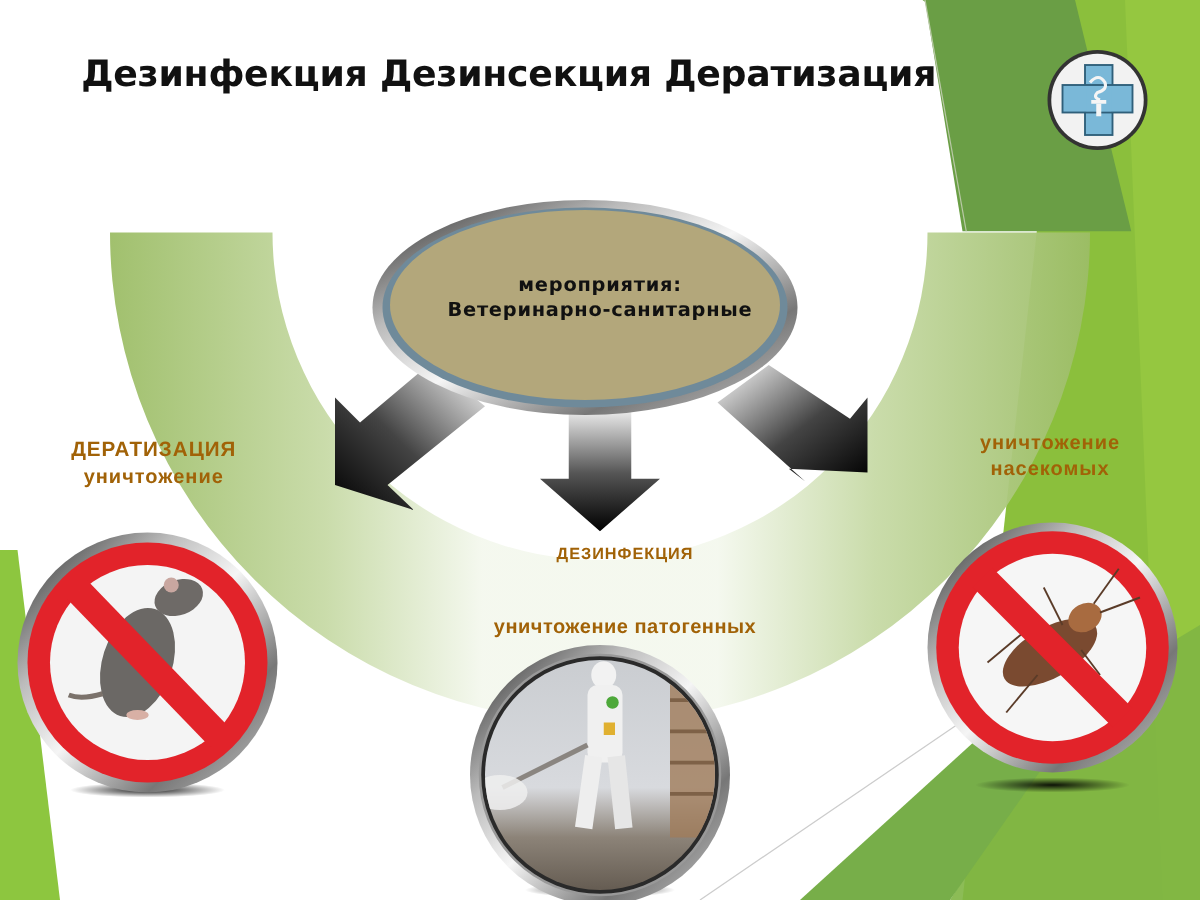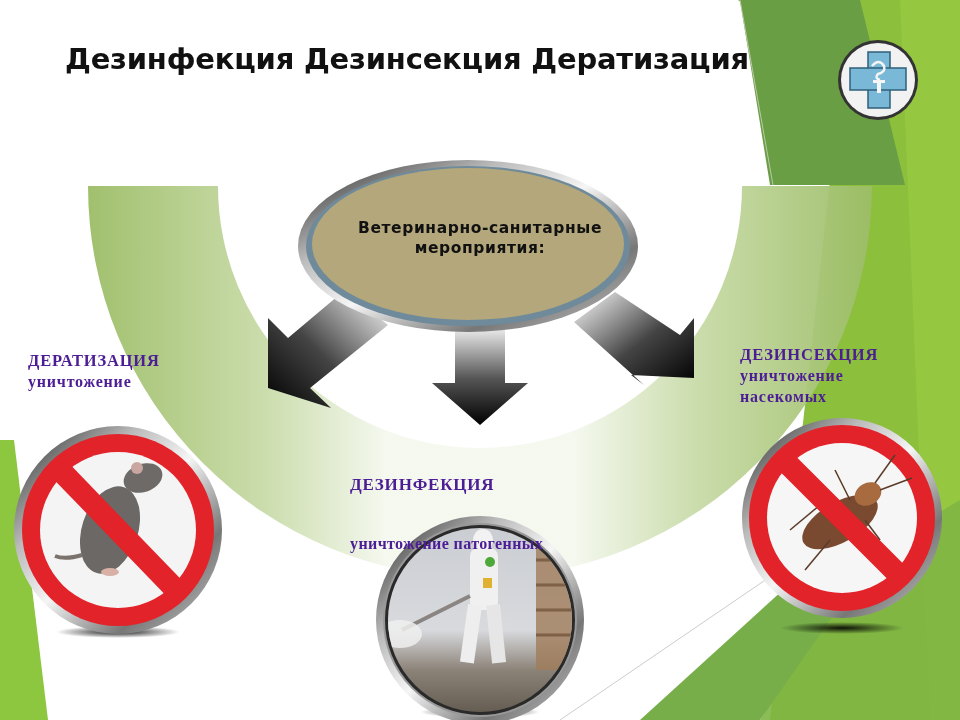--- a/index.html
+++ b/index.html
@@ -12,29 +12,29 @@
       position: absolute; left: 65px; top: 42px; width: 660px;
       font-family: "DejaVu Sans", sans-serif; font-weight: bold; font-size: 29px;
       color: #111; letter-spacing: -0.2px; white-space: nowrap;
     }
     .center-label {
       position: absolute; left: 320px; top: 218px; width: 320px; text-align: center;
       font-family: "DejaVu Sans", sans-serif; font-weight: bold; font-size: 15.5px;
       line-height: 20px; color: #111; letter-spacing: 0.6px;
     }
     .cat {
-      position: absolute; text-align: left;
-      font-family: Liberation Serif, serif; font-weight: bold; color: #4c1d95;
+      position: absolute; text-align: center;
+      font-family: Liberation Sans, sans-serif; font-weight: bold; color: #a16207;
       line-height: 21px;
     }
     .cat .h { font-size: 16.5px; letter-spacing: 0.8px; display: block; }
     .cat .s { font-size: 16px; letter-spacing: 0.8px; display: block; }
     #cat-left { left: 28px; top: 350px; width: 190px; }
     #cat-center { left: 350px; top: 432px; width: 300px; }
-    #cat-center .h { font-size: 17px; margin-top: 42px; }
+    #cat-center .h { font-size: 13px; }
     #cat-center .s { font-size: 16px; letter-spacing: 0.4px; margin-top: 38px; }
     #cat-right { left: 740px; top: 344px; width: 200px; }
     .badge { position: absolute; }
   </style>
 </head>
 <body>
 
 <div id="slide">
 
   <svg class="bg" width="960" height="720" viewBox="0 0 960 720">
@@ -187,40 +187,39 @@
       <rect x="873" y="80" width="12" height="3" fill="#f5f5f5"></rect>
       <rect x="877" y="83" width="4" height="10" fill="#f5f5f5"></rect>
     </g>
   </svg>
 
   <div class="title">Дезинфекция Дезинсекция Дератизация</div>
 
   <div class="abs" style="left:838px;top:40px;width:80px;height:80px;"></div>
 
   <div class="center-label">
+    <span style="display:block">мероприятия:</span>
     <span style="display:block">Ветеринарно-санитарные</span>
-    <span style="display:block">мероприятия:</span>
   </div>
 
   <div class="abs" style="left:268px;top:290px;width:120px;height:118px;"></div>
   <div class="abs" style="left:432px;top:322px;width:96px;height:103px;"></div>
   <div class="abs" style="left:574px;top:292px;width:120px;height:94px;"></div>
 
   <div class="cat" id="cat-left">
     <span class="h">ДЕРАТИЗАЦИЯ</span>
     <span class="s">уничтожение</span>
   </div>
   <div class="badge" style="left:14px;top:426px;width:208px;height:208px;"></div>
 
   <div class="cat" id="cat-center">
     <span class="h">ДЕЗИНФЕКЦИЯ</span>
     <span class="s">уничтожение патогенных</span>
   </div>
   <div class="badge" style="left:376px;top:516px;width:208px;height:208px;"></div>
 
   <div class="cat" id="cat-right">
-    <span class="h">ДЕЗИНСЕКЦИЯ</span>
     <span class="s">уничтожение</span>
     <span class="s">насекомых</span>
   </div>
   <div class="badge" style="left:742px;top:418px;width:200px;height:200px;"></div>
 
 </div>
 
 </body></html>

